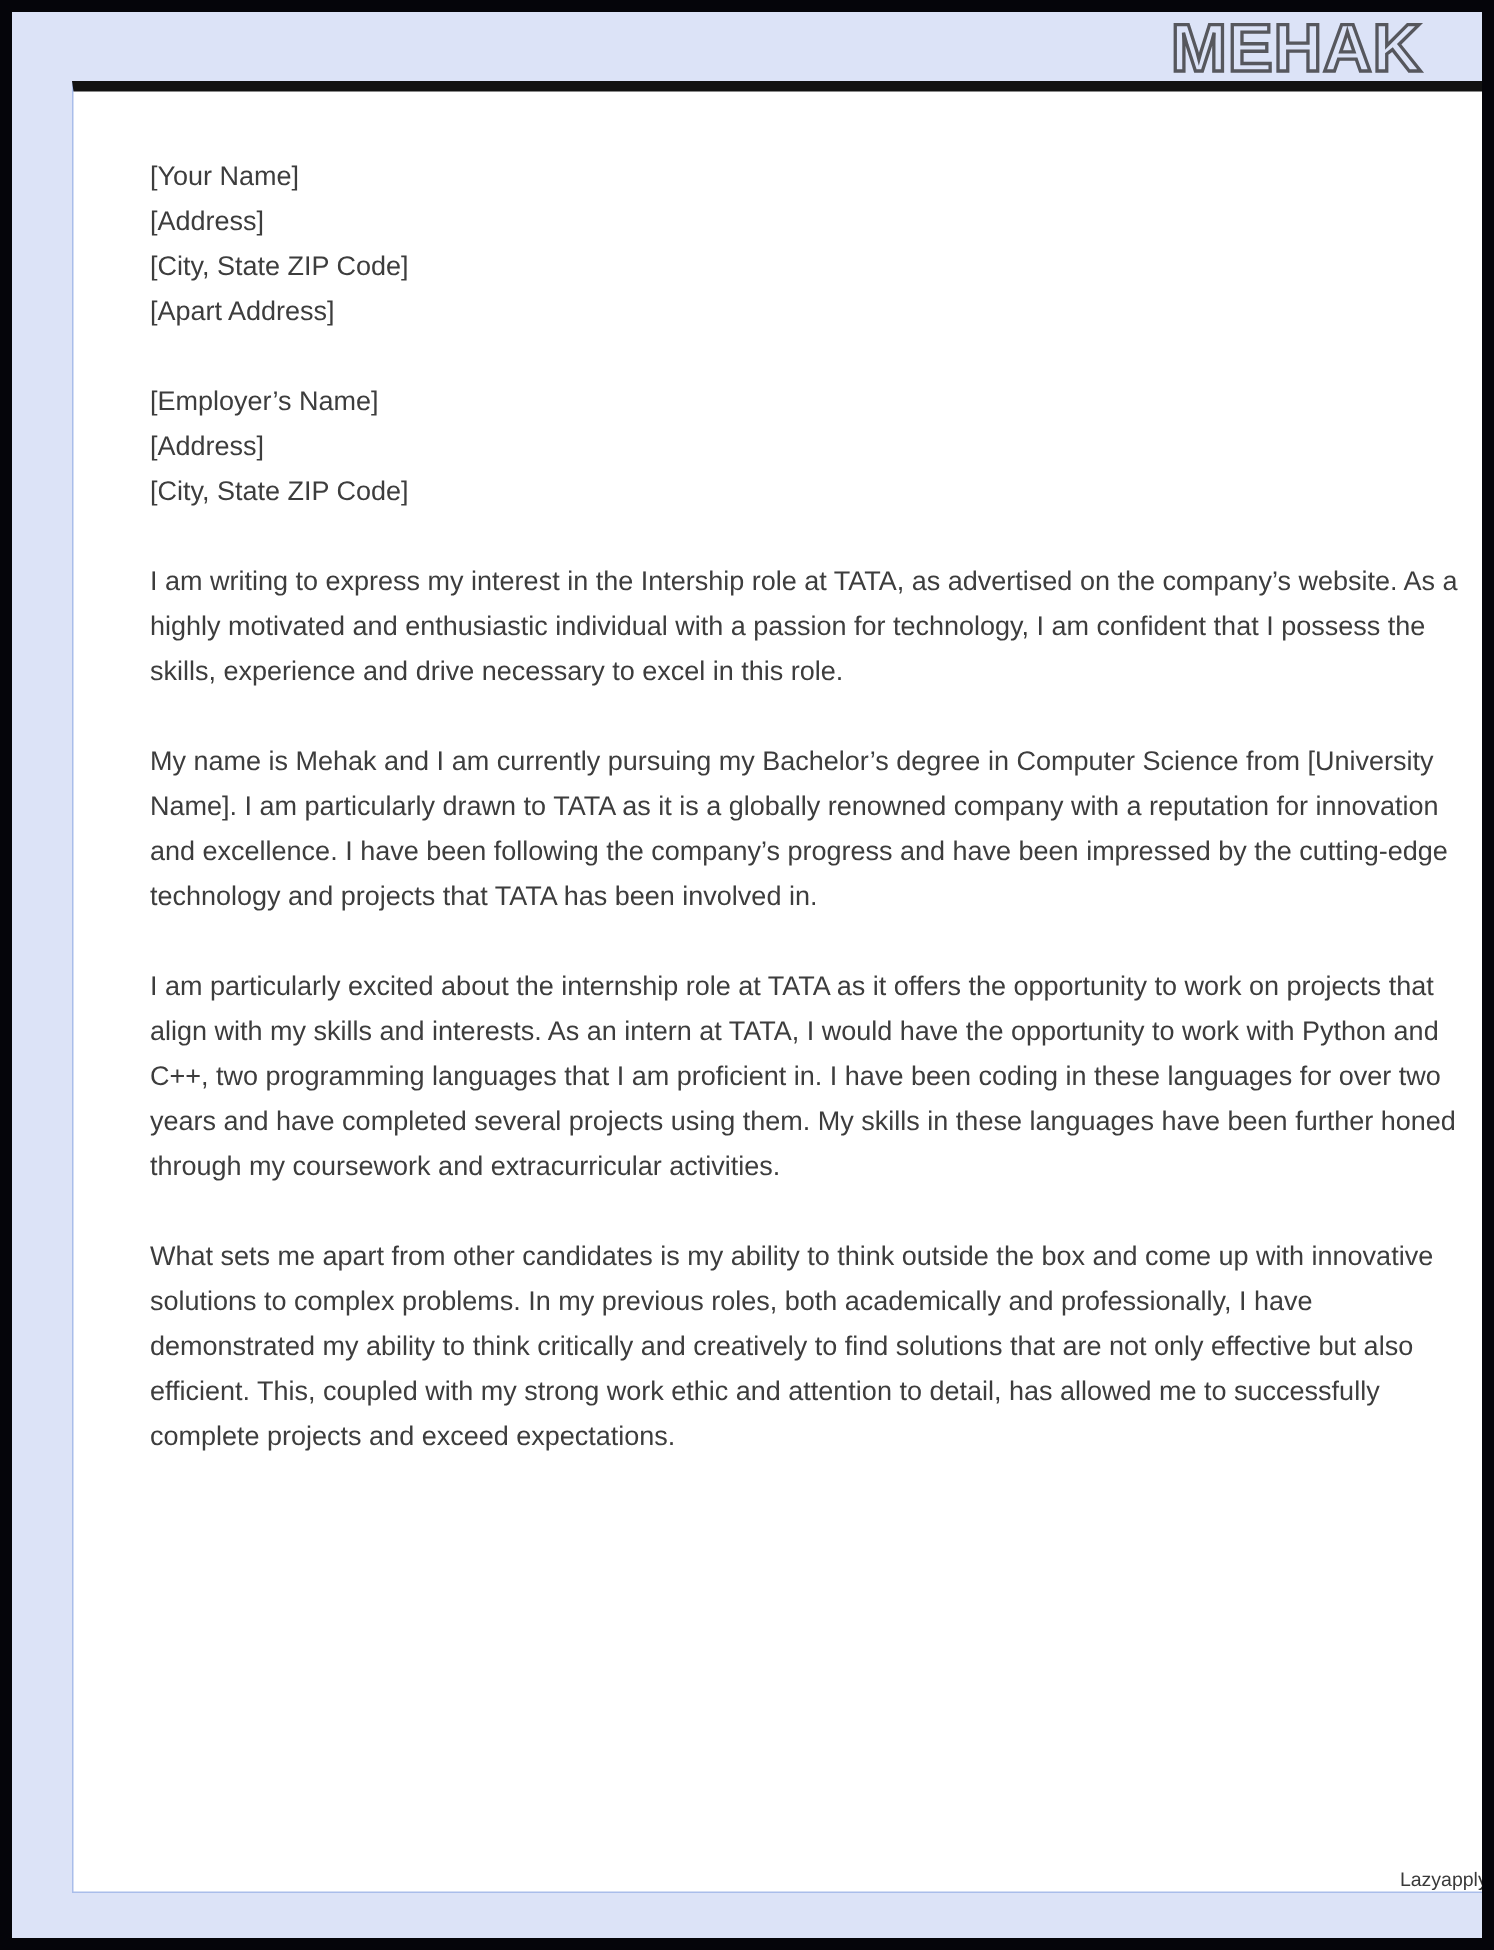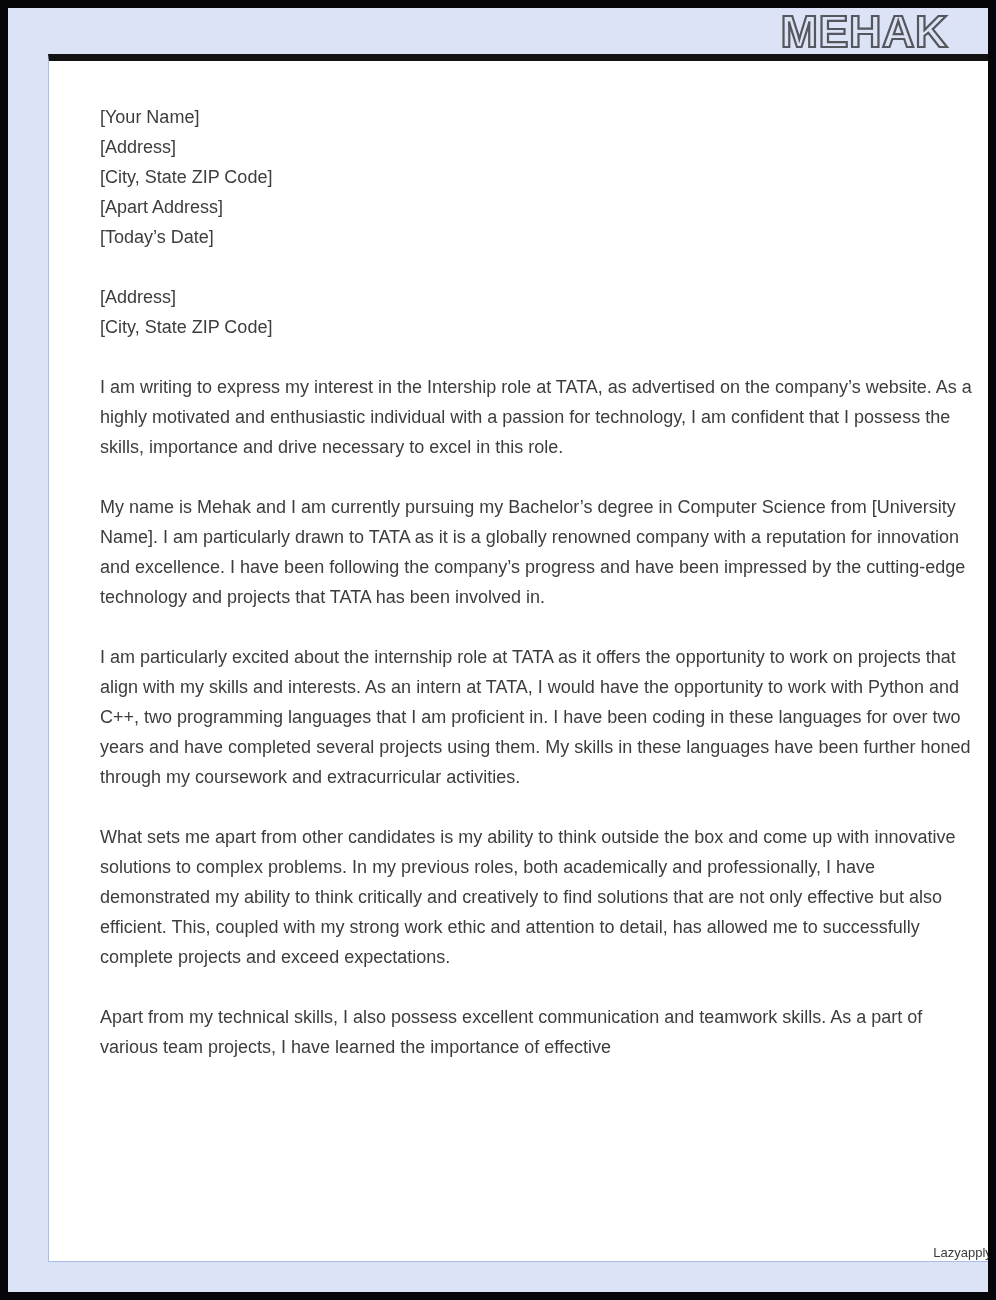--- a/index.html
+++ b/index.html
@@ -82,34 +82,33 @@
 
   <div class="page">
 
     <div class="content">
 
       <div class="block">
         <div class="line">[Your Name]</div>
         <div class="line">[Address]</div>
         <div class="line">[City, State ZIP Code]</div>
         <div class="line">[Apart Address]</div>
-        <div class="line">[Today’s Date]</div>
       </div>
 
       <div class="block">
+        <div class="line">[Employer’s Name]</div>
         <div class="line">[Address]</div>
         <div class="line">[City, State ZIP Code]</div>
       </div>
 
 
-      <p>I am writing to express my interest in the Intership role at TATA, as advertised on the company’s website. As a highly motivated and enthusiastic individual with a passion for technology, I am confident that I possess the skills, importance and drive necessary to excel in this role.</p>
+      <p>I am writing to express my interest in the Intership role at TATA, as advertised on the company’s website. As a highly motivated and enthusiastic individual with a passion for technology, I am confident that I possess the skills, experience and drive necessary to excel in this role.</p>
       <p>My name is Mehak and I am currently pursuing my Bachelor’s degree in Computer Science from [University Name]. I am particularly drawn to TATA as it is a globally renowned company with a reputation for innovation and excellence. I have been following the company’s progress and have been impressed by the cutting-edge technology and projects that TATA has been involved in.</p>
       <p>I am particularly excited about the internship role at TATA as it offers the opportunity to work on projects that align with my skills and interests. As an intern at TATA, I would have the opportunity to work with Python and C++, two programming languages that I am proficient in. I have been coding in these languages for over two years and have completed several projects using them. My skills in these languages have been further honed through my coursework and extracurricular activities.</p>
       <p>What sets me apart from other candidates is my ability to think outside the box and come up with innovative solutions to complex problems. In my previous roles, both academically and professionally, I have demonstrated my ability to think critically and creatively to find solutions that are not only effective but also efficient. This, coupled with my strong work ethic and attention to detail, has allowed me to successfully complete projects and exceed expectations.</p>
-      <p>Apart from my technical skills, I also possess excellent communication and teamwork skills. As a part of various team projects, I have learned the importance of effective</p>
 
     </div>
 
     <div class="watermark">Lazyapply.com</div>
 
   </div>
 
 </div>
 
 </body></html>

